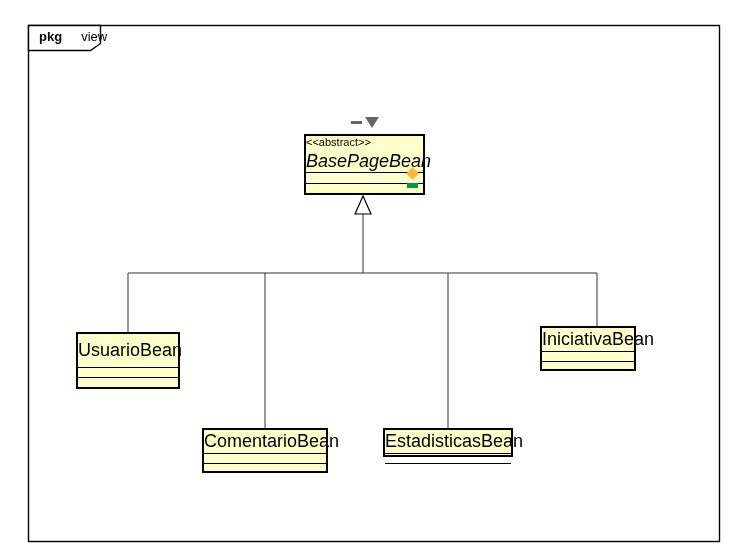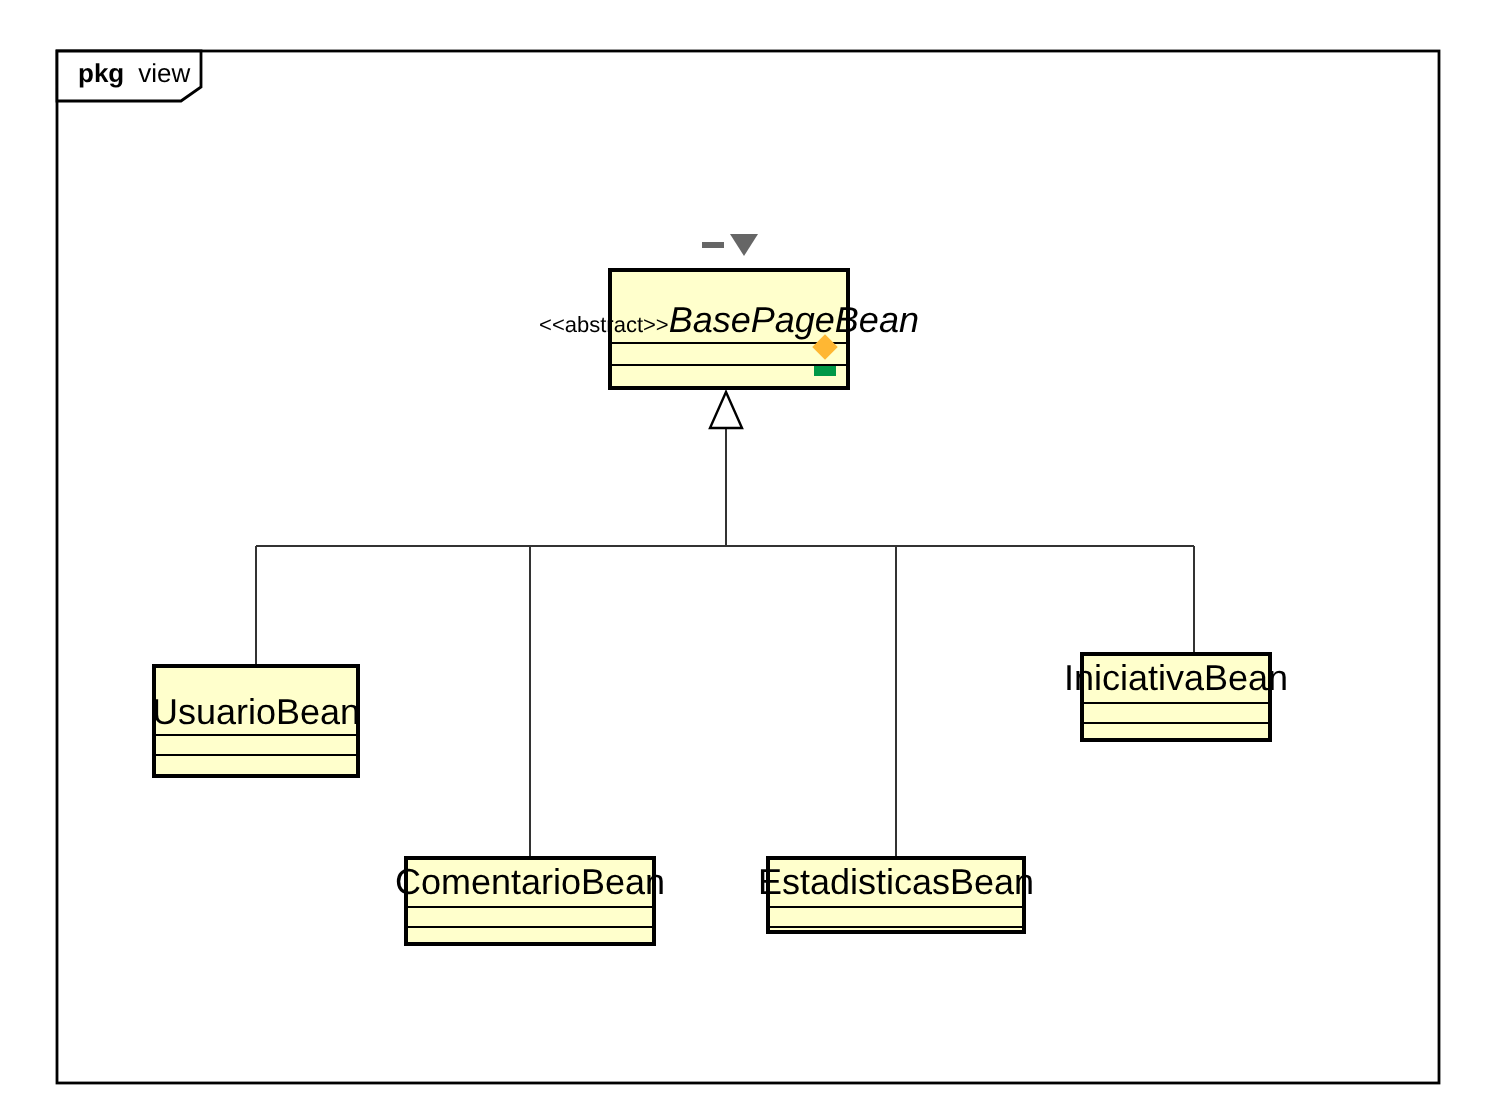--- a/index.html
+++ b/index.html
@@ -10,46 +10,46 @@
     font-family:"Liberation Sans", sans-serif;
     overflow:hidden;
   }
   svg.layer{position:absolute;left:0;top:0;width:754px;height:554px;}
 
   
   .tab-label{
     position:absolute;left:39px;top:29px;
     font-size:13px;color:#000;white-space:nowrap;
   }
-  .tab-label .kw{font-weight:bold;margin-right:7px;}
+  .tab-label .kw{font-weight:bold;margin-right:19px;}
 
   
   .uml-class{
     position:absolute;
     background:#FFFFCC;
     border:2px solid #000;
     box-sizing:border-box;
     display:flex;flex-direction:column;
   }
   .uml-name-comp{
     flex:1 1 auto;
-    display:flex;flex-direction:row;
-    align-items:flex-end;justify-content:center;
+    display:flex;flex-direction:column;
+    align-items:flex-start;justify-content:center;
     text-align:center;line-height:1.25;
   }
   .uml-stereotype{font-size:11px;color:#000;}
   .uml-name{font-size:18px;font-weight:normal;color:#000;}
   .uml-name.abstract{font-style:italic;}
   .uml-comp{border-top:1px solid #000;flex:0 0 auto;}
 
   .box-base       {left:304px;top:134px;width:121px;height:61px;}
   .box-base .uml-comp{height:10px;}
   .box-usuario    {left:76px; top:332px;width:104px;height:57px;}
   .box-comentario {left:202px;top:428px;width:126px;height:45px;}
-  .box-estadistica{left:383px;top:428px;width:130px;height:39px;}
+  .box-estadistica{left:383px;top:428px;width:130px;height:29px;}
   .box-iniciativa {left:540px;top:326px;width:96px;height:45px;}
   .sub .uml-comp{height:9px;}
   .sub .uml-name-comp{justify-content:center;}
 
   
   .attr-toggle{
     position:absolute;right:6px;top:33px;
     width:9px;height:9px;background:#FFB733;
     transform:rotate(45deg);
   }

